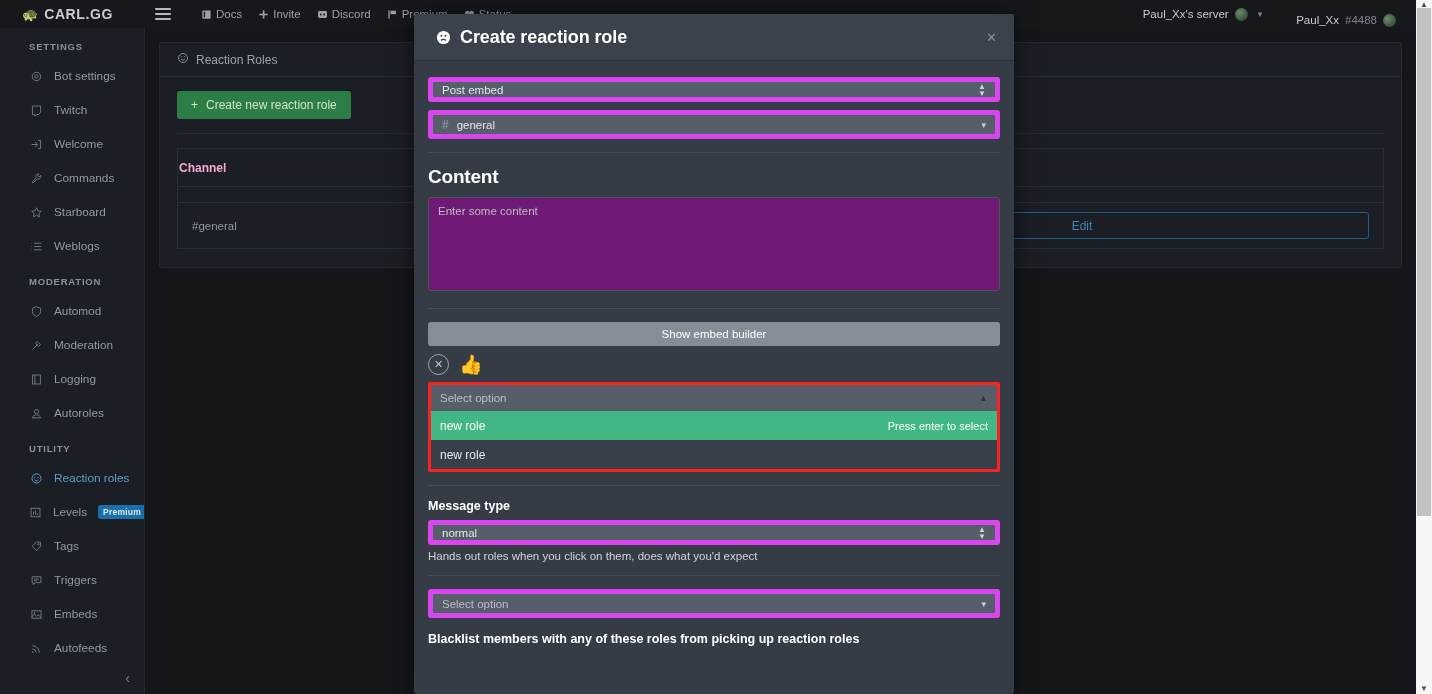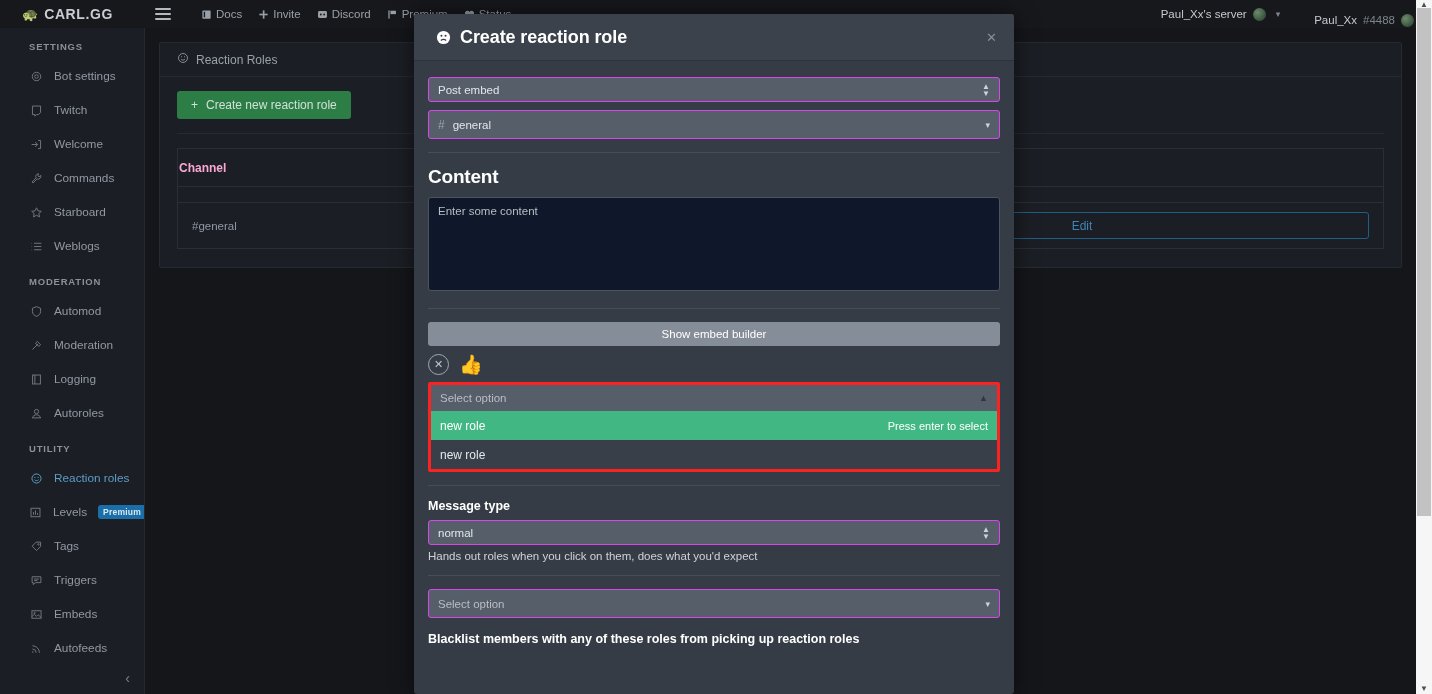--- a/index.html
+++ b/index.html
@@ -37,21 +37,21 @@
   }
   .hamburger i { display: block; height: 1.6px; background: #b5b9bf; border-radius: 1px; }
   .navlinks { display: flex; align-items: center; gap: 16px; margin-left: 30px; }
   .navlink {
     display: flex; align-items: center; gap: 4px;
     color: #9aa0a8; font-size: 11.5px; cursor: pointer;
   }
   .navlink svg { display: block; }
   .nav-right {
     margin-left: auto; display: flex; align-items: center;
-    gap: 0px; padding-right: 18px; font-size: 11.5px;
+    gap: 0px; padding-right: 36px; font-size: 11.5px;
   }
   .server-chip { display: flex; align-items: center; gap: 6px; color: #c6cad0; cursor: pointer; }
   .avatar {
     width: 13px; height: 13px; border-radius: 50%;
     background: radial-gradient(circle at 35% 35%, #6c8a6b 0%, #3f5a42 60%, #2c3f2f 100%);
     display:inline-block;
   }
   .caret-sm { color: #7e858e; font-size: 9px; margin-left: 4px; }
   .user-chip { display: flex; align-items: center; gap: 6px; color: #c6cad0; margin-left: 34px; cursor: pointer; margin-top: 12px; }
   .user-disc { color: #7d848d; }
@@ -170,40 +170,40 @@
     color: #ffffff; font-size: 19px; font-weight: 700;
     margin: 0 0 9px 0; letter-spacing: -.2px;
   }
   .lbl {
     color: #ffffff; font-size: 12.5px; font-weight: 700;
     margin-bottom: 7px;
   }
   .field {
     width: 100%; height: 25px;
     background: #565e69;
-    border: 1px solid #d946ef;
+    border: 5px solid #d946ef;
     border-radius: 3px;
     color: #e3e6ea; font-size: 11.5px;
     font-family: inherit;
     display: flex; align-items: center;
     padding: 0 9px;
     position: relative;
     cursor: pointer;
   }
   .field.tall { height: 29px; }
   .field .updown {
     margin-left: auto; color: #cfd3d8; font-size: 8px;
     line-height: 7px; text-align: center;
   }
   .field .caret { margin-left: auto; color: #cfd3d8; font-size: 9px; }
   .hash { color: #9aa1ab; margin-right: 8px; font-size: 12px; }
   .placeholder { color: #b9bec5; }
   textarea.content {
     width: 100%; height: 94px;
-    background: #0f172a;
+    background: #701a75;
     border: 1px solid #4c545e;
     border-radius: 3px;
     color: #e3e6ea; font-size: 11.5px;
     font-family: inherit;
     padding: 7px 9px;
     resize: none; outline: none;
   }
   textarea.content::placeholder { color: #b9bec5; }
   .hr { height: 1px; background: #474d56; margin: 13px 0; }
   .btn-embed {

